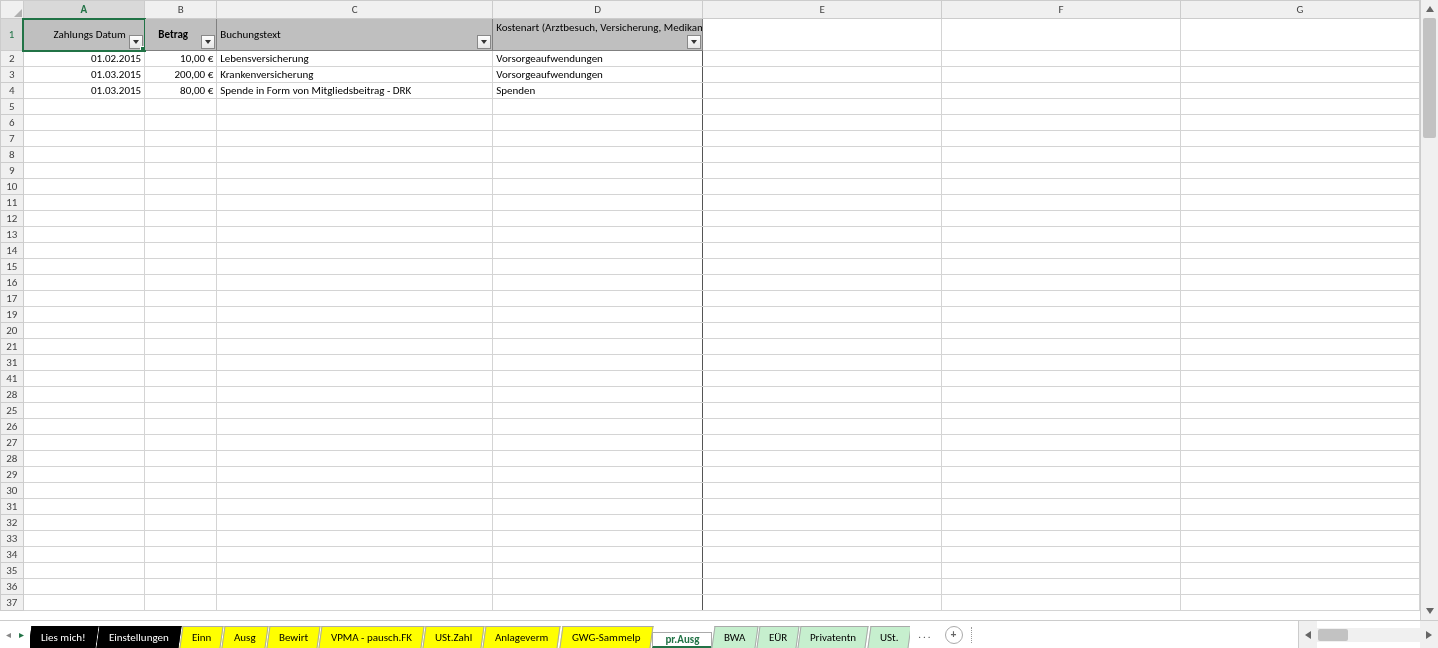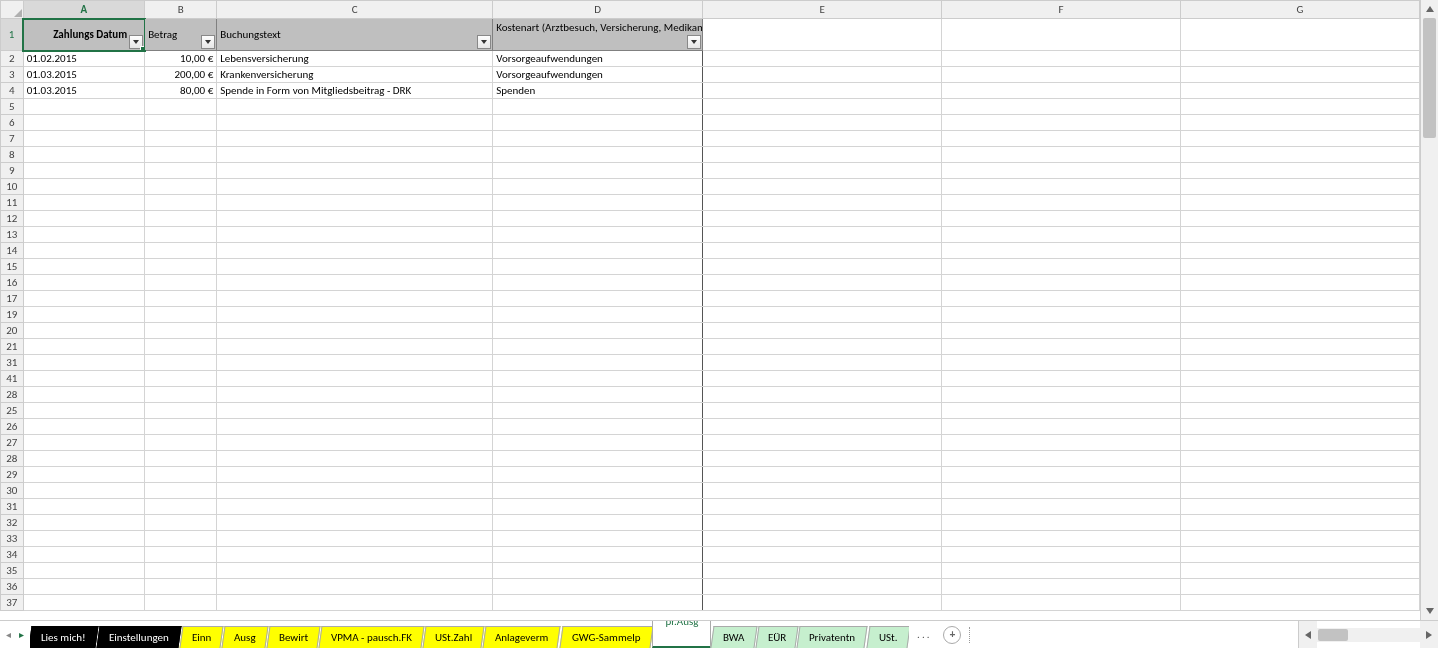--- a/index.html
+++ b/index.html
@@ -71,22 +71,22 @@
     background: #fff;
   }
   tr.header-row td.cell {
     height: 32px;
     background: #bfbfbf;
     border: 1px solid #808080;
     position: relative;
     padding-right: 18px;
     vertical-align: middle;
   }
-  tr.header-row td.cell.col-a { text-align: center; font-weight: bold; padding-left: 29px; }
-  tr.header-row td.cell.col-b { text-align: left; }
+  tr.header-row td.cell.col-a { text-align: center; font-weight: normal; padding-left: 29px; }
+  tr.header-row td.cell.col-b { text-align: center; font-weight: bold; }
   tr.header-row td.cell.col-c { text-align: left; vertical-align: middle; }
   tr.header-row td.cell.col-d { text-align: left; vertical-align: top; padding-top:2px; line-height:1.2; }
   tr.header-row td.cell.blank { background: #fff; border: 1px solid #d4d4d4; padding-right:3px; }
   .filter-btn {
     position: absolute;
     right: 1px; bottom: 1px;
     width: 14px; height: 14px;
     background: linear-gradient(#fdfdfd,#e6e6e6);
     border: 1px solid #888;
     display: flex;
@@ -105,21 +105,21 @@
     position: relative;
   }
   td.active-cell::after {
     content: "";
     position: absolute;
     right: -3px; bottom: -3px;
     width: 5px; height: 5px;
     background: #217346;
     border: 1px solid #fff;
   }
-  td.col-a { text-align: left; }
+  td.col-a { text-align: right; }
   td.col-b { text-align: right; }
   td.col-c, td.col-d { text-align: left; }
   td.border-bold-left { border-left: 1px solid #555; }
   td.border-bold-right { border-right: 1px solid #555; }
 
   
   .vscroll {
     position: absolute;
     right: 0; top: 0;
     width: 18px; height: 620px;
@@ -161,21 +161,21 @@
     margin-right: 1px;
     cursor: pointer;
     white-space: nowrap;
     position: relative;
     transform: skewX(-8deg);
   }
   .tab span { display:inline-block; transform: skewX(8deg); }
   .tab.black { background:#000; color:#fff; border-color:#000; }
   .tab.yellow { background:#ffff00; color:#000; }
   .tab.green { background:#c6efce; color:#000; }
-  .tab.active { background:#fff; color:#217346; font-weight:normal; border-bottom:2px solid #217346; transform:none; padding:18px 12px; }
+  .tab.active { background:#fff; color:#217346; font-weight:bold; border-bottom:2px solid #217346; transform:none; padding:0 12px; }
   .tab.active span { transform:none; }
   .tab-more { display:flex; align-items:center; padding:0 6px; color:#666; gap:4px; }
   .tab-add { width:18px; height:18px; border:1px solid #aaa; border-radius:50%; display:flex; align-items:center; justify-content:center; margin-left:6px; cursor:pointer; }
   .tab-add::after { content:"+"; color:#666; font-weight:bold; }
   .hscroll {
     flex: 0 0 140px;
     margin-left: auto;
     display:flex; align-items:center;
     border-left:1px solid #ccc;
   }

